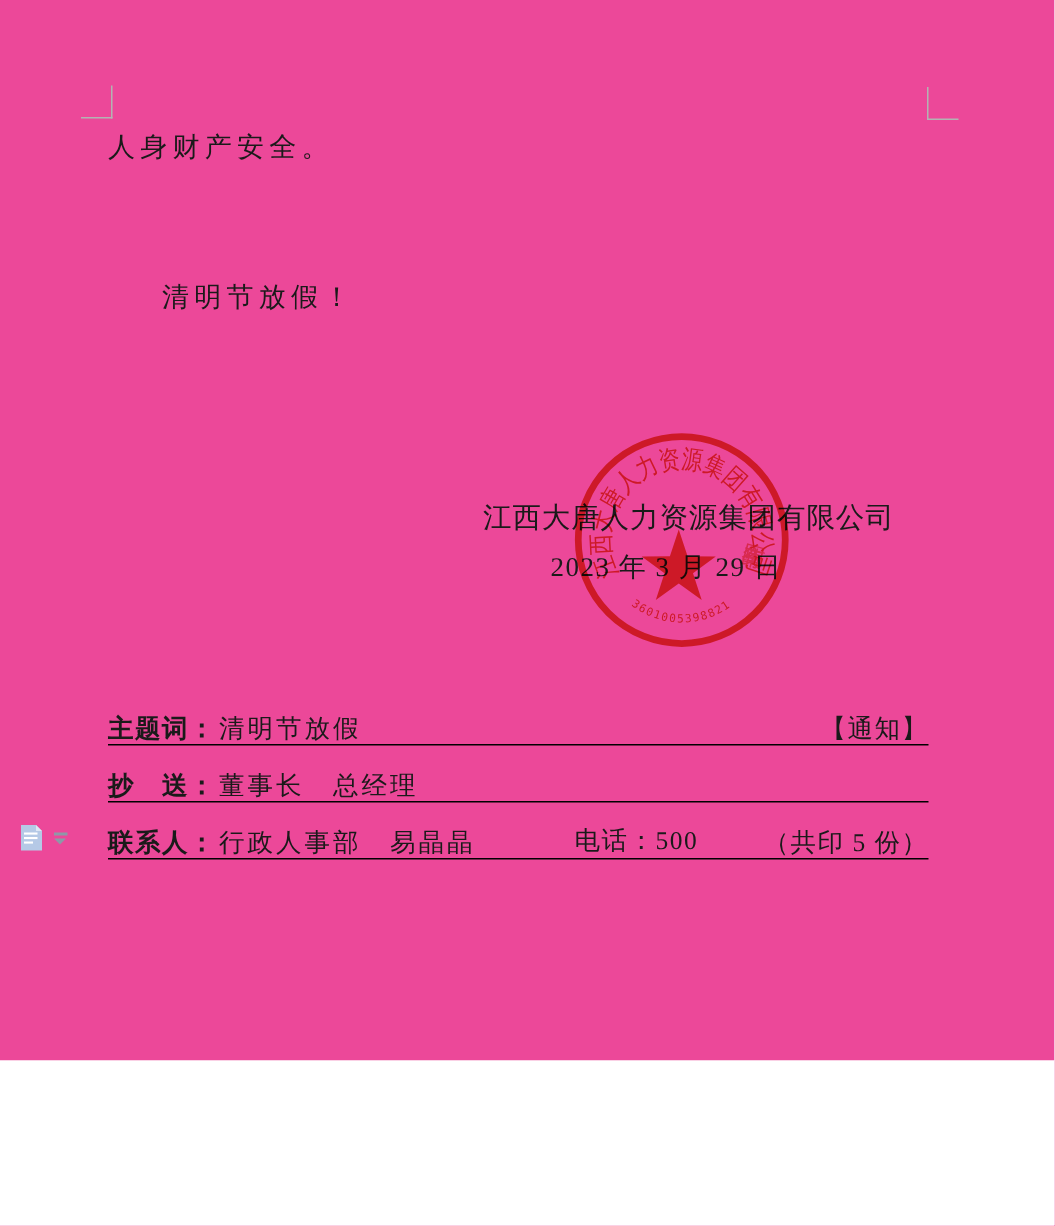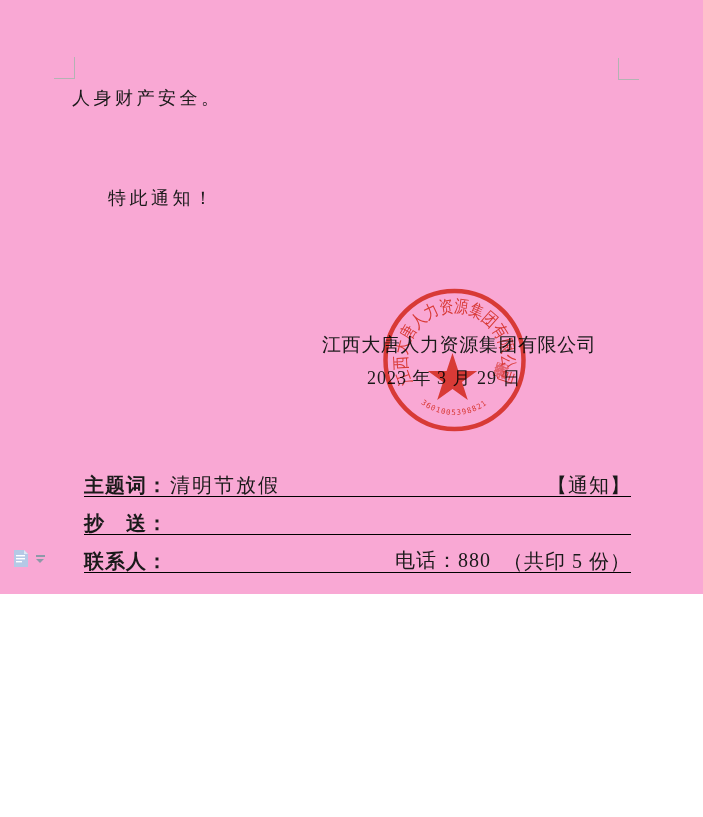--- a/index.html
+++ b/index.html
@@ -1,34 +1,34 @@
 <!DOCTYPE html>
 <html><head>
 <meta charset="utf-8">
 <style>
   html,body{margin:0;padding:0;background:#fff;}
   .page{
-    position:relative;width:703px;height:594px;background:#f9a8d4;overflow:hidden;
+    position:relative;width:703px;height:707px;background:#ec4899;overflow:hidden;
     font-family:"Liberation Serif","DejaVu Serif",serif;color:#1a1a1a;
   }
   
   .cmark{position:absolute;background:#b3b3b3;}
   
   .doc-line{position:absolute;font-size:18px;letter-spacing:3.5px;white-space:nowrap;}
   .line1{left:72px;top:86px;}
   .line2{left:108px;top:186px;}
   
   .sign-company{position:absolute;left:322px;top:332px;font-size:19px;letter-spacing:0.6px;white-space:nowrap;}
   .sign-date{position:absolute;left:367px;top:366px;font-size:18px;letter-spacing:1px;white-space:nowrap;}
   
   .stamp{position:absolute;left:374px;top:280px;mix-blend-mode:multiply;opacity:.93;}
   
   .frow{
-    position:absolute;left:84px;width:547px;border-bottom:1.4px solid #000;
-    display:flex;align-items:flex-end;font-size:20px;line-height:21px;white-space:nowrap;
+    position:absolute;left:72px;width:547px;border-bottom:1.4px solid #000;
+    display:flex;align-items:flex-end;font-size:17px;line-height:21px;white-space:nowrap;
   }
   .frow .lbl{font-weight:bold;letter-spacing:1px;}
   .frow .val{letter-spacing:2px;margin-left:2px;margin-top:48px;}
   .frow .right{margin-left:auto;letter-spacing:1px;margin-top:44px;}
   .frow .mid{position:absolute;left:311px;bottom:1px;letter-spacing:1px;}
   .frow1{top:473px;height:23px;}
   .frow2{top:511px;height:23px;font-family:Liberation Serif, serif;}
   .frow3{top:549px;height:23px;text-align:right;}
   
   .margin-tag{position:absolute;left:13px;top:549px;width:34px;height:20px;cursor:pointer;}
@@ -42,21 +42,21 @@
 <body>
 
 <div class="page">
 
   <div class="cmark" style="left:74px;top:57px;width:1px;height:22px;"></div>
   <div class="cmark" style="left:54px;top:78px;width:21px;height:1px;"></div>
   <div class="cmark" style="left:618px;top:58px;width:1px;height:22px;"></div>
   <div class="cmark" style="left:618px;top:79px;width:21px;height:1px;"></div>
 
   <div class="doc-line line1">人身财产安全。</div>
-  <div class="doc-line line2">特此通知！</div>
+  <div class="doc-line line2">清明节放假！</div>
 
   <div class="sign-company">江西大唐人力资源集团有限公司</div>
   <div class="sign-date">2023 年 3 月 29 日</div>
 
   <svg class="stamp" width="162" height="160" viewBox="0 0 162 160" xmlns="http://www.w3.org/2000/svg">
     <defs>
       <path id="ringArc" d="M 38.1 102.5 A 48 48 0 1 1 122.9 102.5" fill="none"></path>
       <path id="serialArc" d="M 43.7 120.9 A 55 55 0 0 0 117.3 120.9" fill="none"></path>
     </defs>
     <circle cx="80.5" cy="80" r="69" fill="none" stroke-width="4.5" stroke="#dc4a32"></circle>
@@ -71,26 +71,28 @@
   </svg>
 
   <div class="frow frow1">
     <span class="lbl">主题词：</span>
     <span class="val">清明节放假</span>
     <span class="right">【通知】</span>
   </div>
 
   <div class="frow frow2">
     <span class="lbl">抄　送：</span>
+    <span class="val">董事长　总经理</span>
     <span class="right"></span>
   </div>
 
   <div class="frow frow3">
     <span class="lbl">联系人：</span>
-    <span class="mid">电话：880</span>
+    <span class="val">行政人事部　易晶晶</span>
+    <span class="mid">电话：500</span>
     <span class="right">（共印 5 份）</span>
   </div>
 
   <div class="margin-tag">
     <svg class="doc-icon" width="16" height="19" viewBox="0 0 16 19" xmlns="http://www.w3.org/2000/svg">
       <path d="M1,1 H11 L15,5 V18 H1 Z" fill="#b5c9e6"></path>
       <path d="M11,1 L15,5 H11 Z" fill="#dde7f4"></path>
       <rect x="3" y="6" width="9" height="1.4" fill="#ffffff"></rect>
       <rect x="3" y="9" width="9" height="1.4" fill="#ffffff"></rect>
       <rect x="3" y="12" width="6" height="1.4" fill="#ffffff"></rect>

